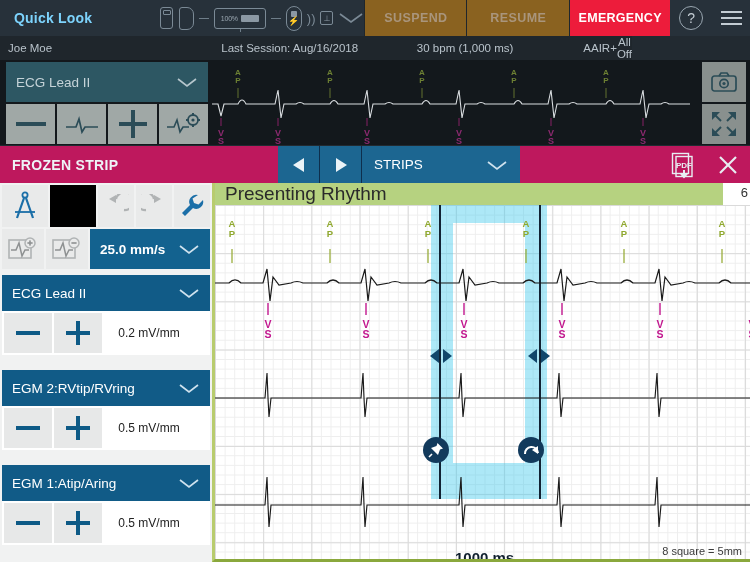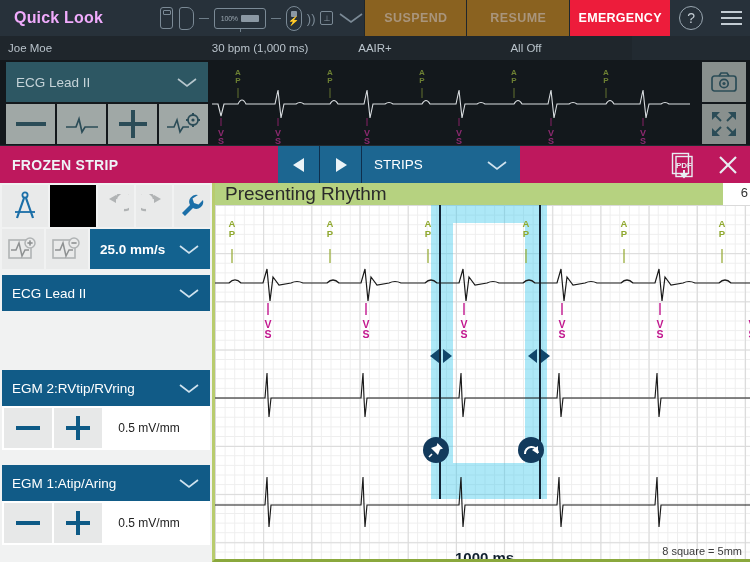--- a/index.html
+++ b/index.html
@@ -10,21 +10,21 @@
   }
   .app { position: relative; width: 750px; height: 562px; background: #222a31; }
 
   
   .topbar {
     position: absolute; left: 0; top: 0; width: 750px; height: 36px;
     background: #27313a; display: flex; align-items: stretch;
   }
   .ql-title {
     display: flex; align-items: center; padding-left: 14px;
-    font-size: 16px; font-weight: bold; color: #f0abfc; letter-spacing: .2px;
+    font-size: 14px; font-weight: bold; color: #7dd3fc; letter-spacing: .2px;
     width: 160px;
   }
   .dev-icons { flex: 1; display: flex; align-items: center; justify-content: center; gap: 5px; }
   .ico-line { width: 10px; height: 1px; background: #6e7d89; }
   .dev-phone {
     width: 13px; height: 22px; border: 1.4px solid #7b8a96; border-radius: 3px;
     position: relative;
   }
   .dev-phone::before {
     content:""; position: absolute; left: 2px; top: 2px; width: 6px; height: 3px;
@@ -78,21 +78,21 @@
   .mline { width: 21px; height: 2.3px; background: #c3ccd3; }
 
   
   .statusrow {
     position: absolute; left:0; top:36px; width:632px; height:24px;
     background:#1f262c; display:flex; align-items:center; font-size: 11.5px; color:#b9c3cb;
   }
   .st-name { padding-left: 8px; width: 190px; }
   .st-sess { width: 230px; text-align:center; }
   .st-bpm  { width: 140px; text-align:center; }
-  .st-mode { width: 90px; text-align:center; }
+  .st-mode { width: 90px; text-align:right; }
   .st-off  { flex:1; text-align:center; }
 
   
   .livewrap { position:absolute; left:0; top:60px; width:750px; height:85px; background:#13181c;}
   .lead-sel {
     position:absolute; left:6px; top:2px; width:202px; height:40px;
     background:#2d5763; display:flex; align-items:center; padding:0 10px;
     color:#c5d3d8; font-size:13.5px;
   }
   .lead-sel .cv { margin-left:auto; }
@@ -207,20 +207,21 @@
     </div>
     <div class="btn-menu">
       <span class="mline"></span>
       <span class="mline"></span>
       <span class="mline"></span>
     </div>
   </div>
 
   <div class="statusrow">
     <div class="st-name">Joe Moe</div>
+    <div class="st-sess">Last Session: Aug/16/2018</div>
     <div class="st-bpm">30 bpm (1,000 ms)</div>
     <div class="st-mode">AAIR+</div>
     <div class="st-off">All Off</div>
   </div>
 
   <div class="livewrap">
     <div class="lead-sel">
       <span>ECG Lead II</span>
       <span class="cv">
         <svg width="22" height="12" viewBox="0 0 22 12">
@@ -440,20 +441,34 @@
 
     <div class="chpanel" style="top:92px;">
       <div class="ch-head">
         <span>ECG Lead II</span>
         <span class="cv">
           <svg width="22" height="12" viewBox="0 0 22 12">
               <path d="M2 3 L11 10 L20 3" stroke="#cfe2ee" stroke-width="1.7" fill="none"></path>
             </svg>
         </span>
       </div>
+      <div class="ch-ctrl">
+        <div class="ch-btn">
+          <svg width="24" height="4" viewBox="0 0 24 4">
+              <rect width="24" height="4" fill="#0e5a86"></rect>
+            </svg>
+        </div>
+        <div class="ch-btn">
+          <svg width="24" height="24" viewBox="0 0 24 24">
+              <rect x="10" y="0" width="4" height="24" fill="#0e5a86"></rect>
+              <rect x="0" y="10" width="24" height="4" fill="#0e5a86"></rect>
+            </svg>
+        </div>
+        <div class="ch-gain">0.2 mV/mm</div>
+      </div>
     </div>
 
     <div class="chpanel" style="top:187px;">
       <div class="ch-head">
         <span>EGM 2:RVtip/RVring</span>
         <span class="cv">
           <svg width="22" height="12" viewBox="0 0 22 12">
               <path d="M2 3 L11 10 L20 3" stroke="#cfe2ee" stroke-width="1.7" fill="none"></path>
             </svg>
         </span>

